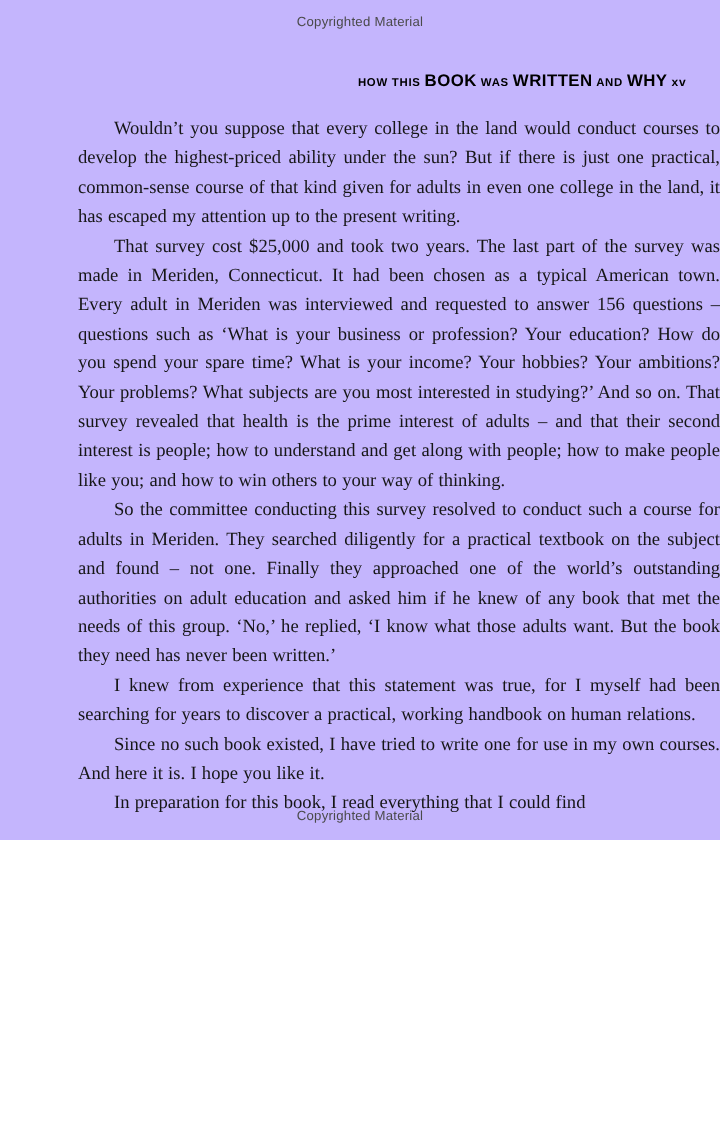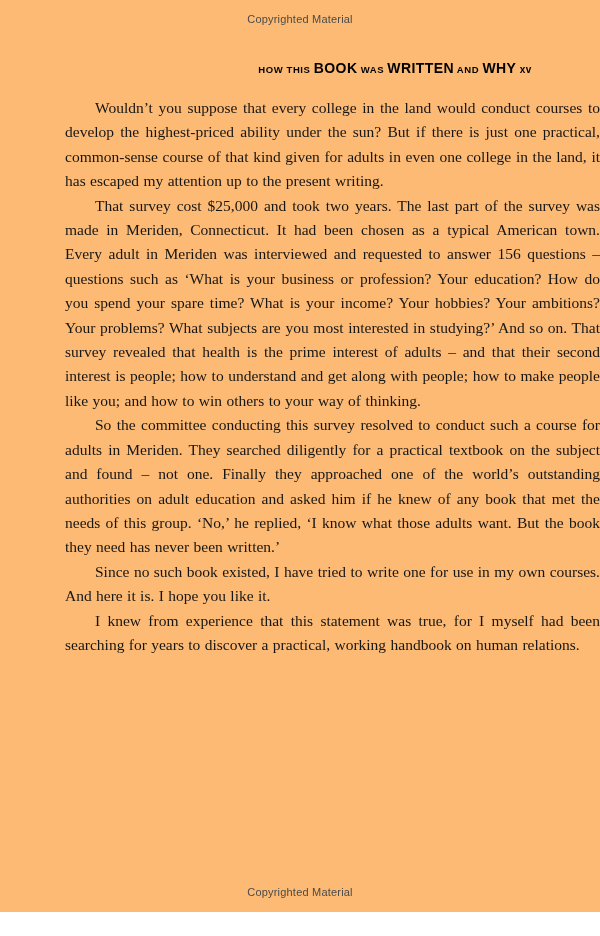--- a/index.html
+++ b/index.html
@@ -3,22 +3,22 @@
 <meta charset="utf-8">
 <style>
   html, body {
     margin: 0;
     padding: 0;
     background: #ffffff;
   }
   .page {
     position: relative;
     width: 600px;
-    height: 912px;
-    background: #fdba74;
+    height: 700px;
+    background: #c4b5fd;
     overflow: hidden;
     font-family: "Liberation Serif", serif;
     color: #141414;
   }
   .copyright {
     text-align: center;
     font-family: "Liberation Sans", sans-serif;
     font-size: 11px;
     color: #4a4a4a;
     letter-spacing: 0.2px;
@@ -27,21 +27,21 @@
     padding-top: 13px;
   }
   .copyright.bottom {
     position: absolute;
     left: 0;
     right: 0;
     bottom: 14px;
   }
   .running-head {
     margin-top: 34px;
-    padding-right: 68px;
+    padding-right: 28px;
     text-align: right;
     font-family: "Liberation Sans", sans-serif;
     font-weight: 700;
     color: #000000;
     white-space: nowrap;
   }
   .rh-small {
     font-size: 9.5px;
     letter-spacing: 0.6px;
   }
@@ -76,19 +76,20 @@
   <div class="copyright top">Copyrighted Material</div>
 
   <div class="running-head">
     <span class="rh-small">HOW THIS </span><span class="rh-big">BOOK</span><span class="rh-small"> WAS </span><span class="rh-big">WRITTEN</span><span class="rh-small"> AND </span><span class="rh-big">WHY</span><span class="rh-page"> xv</span>
   </div>
 
   <div class="body-text">
     <p>Wouldn’t you suppose that every college in the land would conduct courses to develop the highest-priced ability under the sun? But if there is just one practical, common-sense course of that kind given for adults in even one college in the land, it has escaped my attention up to the present writing.</p>
     <p>That survey cost $25,000 and took two years. The last part of the survey was made in Meriden, Connecticut. It had been chosen as a typical American town. Every adult in Meriden was interviewed and requested to answer 156 questions – questions such as ‘What is your business or profession? Your education? How do you spend your spare time? What is your income? Your hobbies? Your ambitions? Your problems? What subjects are you most interested in studying?’ And so on. That survey revealed that health is the prime interest of adults – and that their second interest is people; how to understand and get along with people; how to make people like you; and how to win others to your way of thinking.</p>
     <p>So the committee conducting this survey resolved to conduct such a course for adults in Meriden. They searched diligently for a practical textbook on the subject and found – not one. Finally they approached one of the world’s outstanding authorities on adult education and asked him if he knew of any book that met the needs of this group. ‘No,’ he replied, ‘I know what those adults want. But the book they need has never been written.’</p>
+    <p>I knew from experience that this statement was true, for I myself had been searching for years to discover a practical, working handbook on human relations.</p>
     <p>Since no such book existed, I have tried to write one for use in my own courses. And here it is. I hope you like it.</p>
-    <p>I knew from experience that this statement was true, for I myself had been searching for years to discover a practical, working handbook on human relations.</p>
+    <p>In preparation for this book, I read everything that I could find</p>
   </div>
 
   <div class="copyright bottom">Copyrighted Material</div>
 
 </div>
 
 </body></html>

